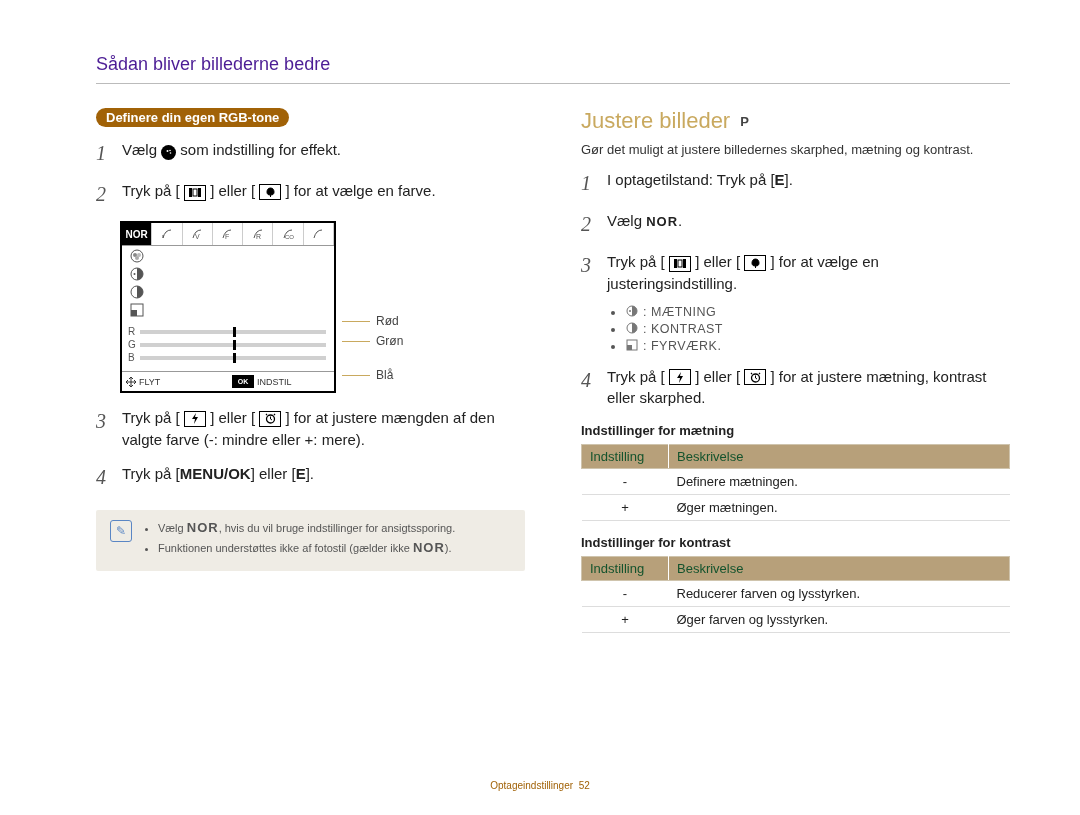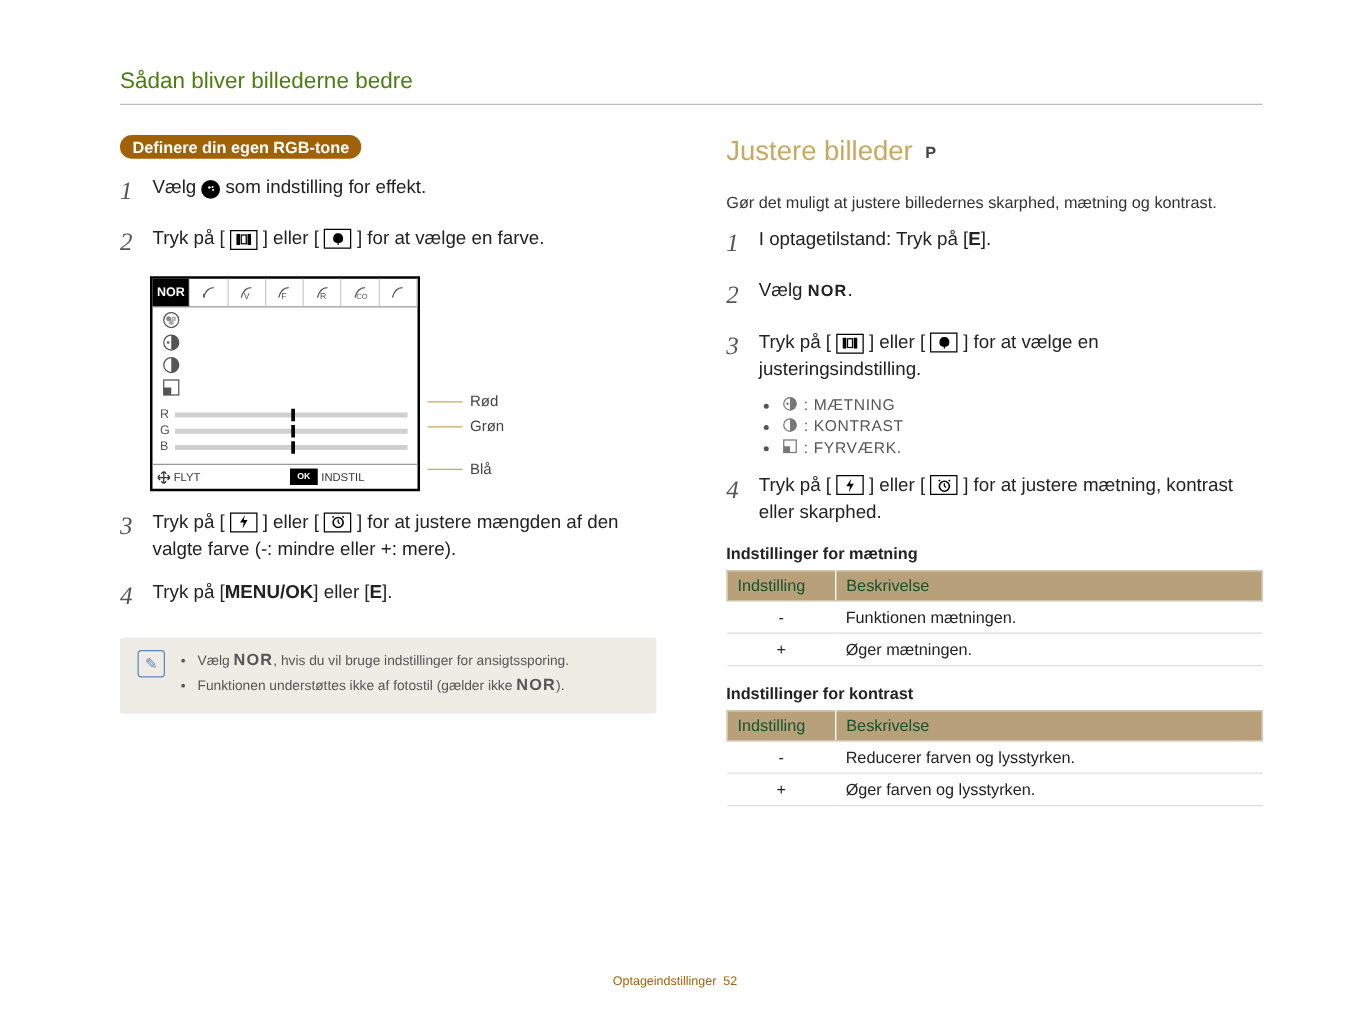--- a/index.html
+++ b/index.html
@@ -12,21 +12,21 @@
     height: 815px;
     position: relative;
   }
   .page {
     padding: 54px 70px 30px 96px;
     box-sizing: border-box;
   }
   .header-title {
     font-size: 18px;
     font-weight: 300;
-    color: #4d7c0f;
+    color: #4c1d95;
     font-family: "Segoe UI Light","Helvetica Neue",Arial,sans-serif;
   }
   .header-rule {
     border: 0;
     border-top: 1px solid #bbb;
     margin: 8px 0 24px 0;
   }
   .columns {
     display: flex;
     gap: 56px;
@@ -243,21 +243,21 @@
     gap: 10px;
   }
   .mode-chip {
     font-size: 13px;
     font-weight: bold;
     color: #444;
   }
   .intro {
     font-size: 13px;
     color: #333;
-    margin: 20px 0 12px 0;
+    margin: 8px 0 12px 0;
   }
   .bullets {
     list-style: disc;
     padding-left: 44px;
     margin: 4px 0 10px 0;
     font-size: 12.5px;
     color: #555;
     letter-spacing: 0.5px;
   }
   .bullets li { margin-bottom: 2px; }
@@ -609,21 +609,21 @@
 
       <div class="sub-h">Indstillinger for mætning</div>
       <table class="opt">
         <tbody>
             <tr>
           <th>Indstilling</th>
           <th>Beskrivelse</th>
         </tr>
         <tr>
           <td>-</td>
-          <td>Funktionen mætningen.</td>
+          <td>Definere mætningen.</td>
         </tr>
         <tr>
           <td>+</td>
           <td>Øger mætningen.</td>
         </tr>
       </tbody>
         </table>
 
       <div class="sub-h">Indstillinger for kontrast</div>
       <table class="opt">

